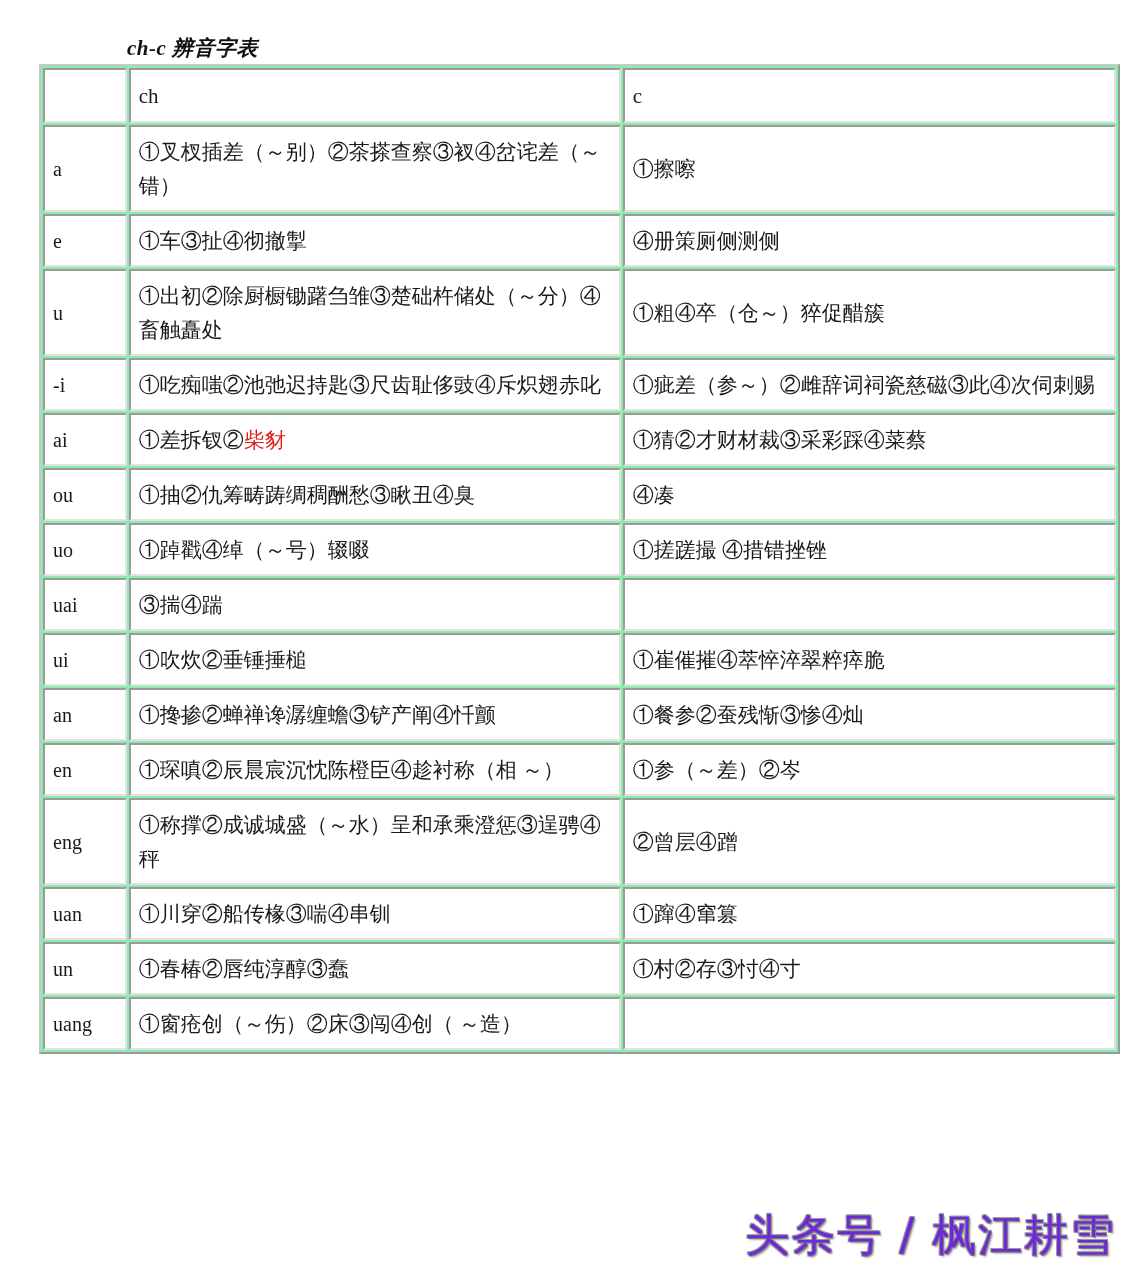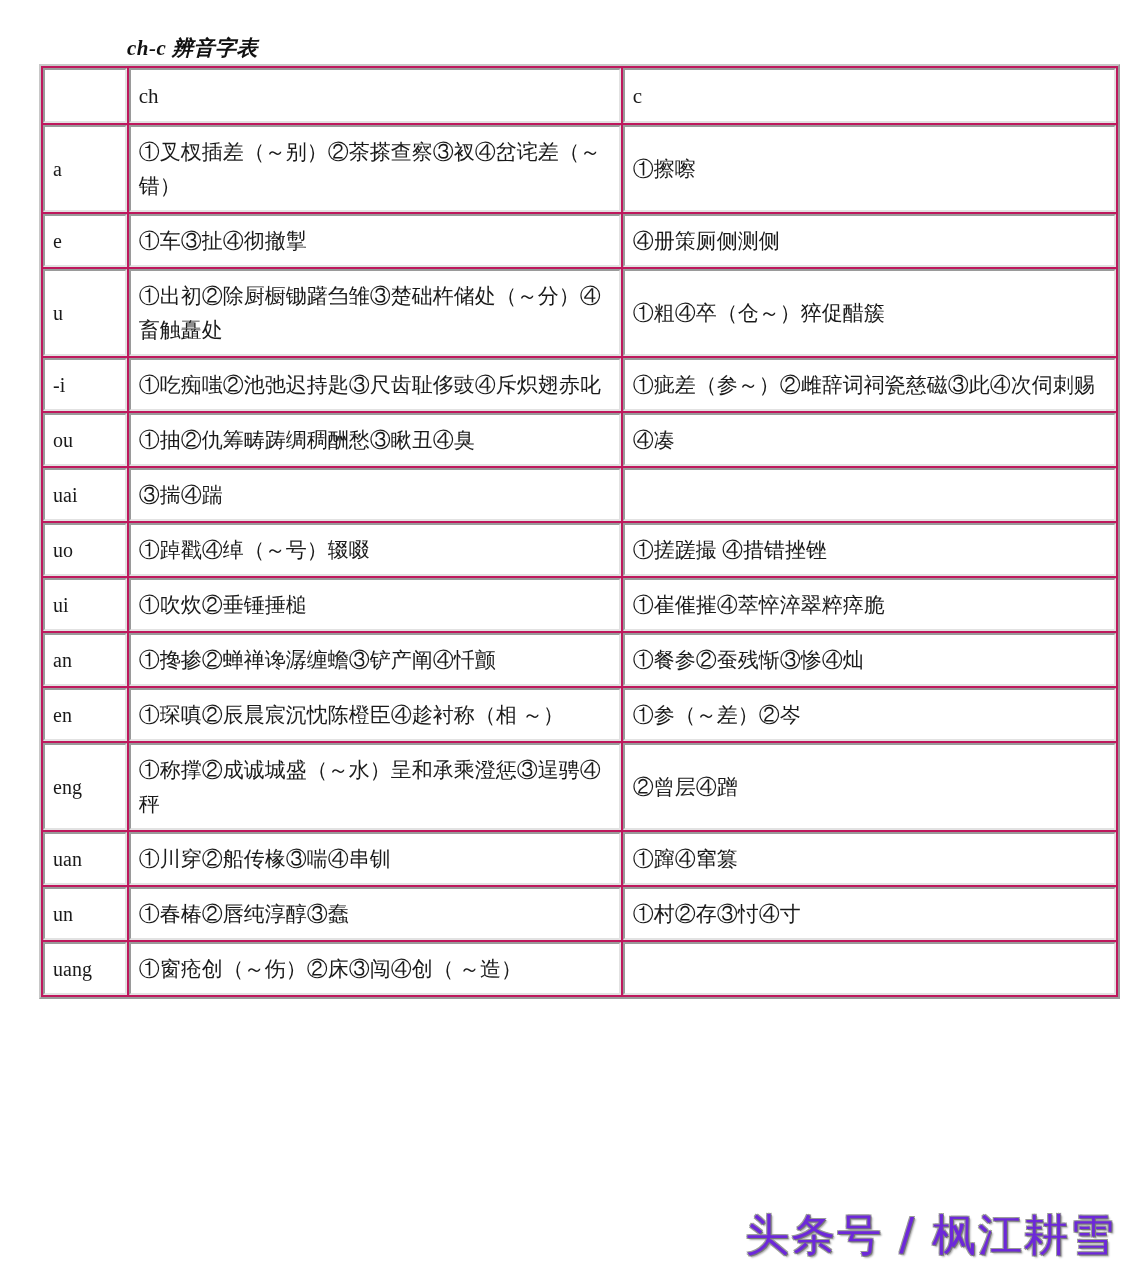--- a/index.html
+++ b/index.html
@@ -26,21 +26,21 @@
     }
     .tbl {
       position: absolute;
       left: 39px;
       top: 64px;
       width: 1081px;
       border-collapse: separate;
       border-spacing: 2px;
       border: 2px solid;
       border-color: #c8c8c8 #9a9a9a #9a9a9a #c8c8c8;
-      background: #be185d;
+      background: #86efac;
     }
     .tbl td {
       background: #ffffff;
       border: 2px solid;
       border-color: #9a9a9a #e2e2e2 #e2e2e2 #9a9a9a;
       font-size: 21px;
       line-height: 34px;
       padding: 8px 8px 7px 8px;
       vertical-align: middle;
       color: #1a1a1a;
@@ -92,33 +92,38 @@
     <td class="key">u</td>
     <td class="ch">①出初②除厨橱锄躇刍雏③楚础杵储处（～分）④畜触矗处</td>
     <td class="c">①粗④卒（仓～）猝促醋簇</td>
   </tr>
   <tr>
     <td class="key">-i</td>
     <td class="ch">①吃痴嗤②池弛迟持匙③尺齿耻侈豉④斥炽翅赤叱</td>
     <td class="c">①疵差（参～）②雌辞词祠瓷慈磁③此④次伺刺赐</td>
   </tr>
   <tr>
+    <td class="key">ai</td>
+    <td class="ch"><span>①差拆钗②</span><span class="red">柴豺</span><span></span></td>
+    <td class="c">①猜②才财材裁③采彩踩④菜蔡</td>
+  </tr>
+  <tr>
     <td class="key">ou</td>
     <td class="ch">①抽②仇筹畴踌绸稠酬愁③瞅丑④臭</td>
     <td class="c">④凑</td>
   </tr>
   <tr>
+    <td class="key">uo</td>
+    <td class="ch">①踔戳④绰（～号）辍啜</td>
+    <td class="c">①搓蹉撮 ④措错挫锉</td>
+  </tr>
+  <tr>
     <td class="key">uai</td>
     <td class="ch">③揣④踹</td>
     <td class="c"></td>
-  </tr>
-  <tr>
-    <td class="key">uo</td>
-    <td class="ch">①踔戳④绰（～号）辍啜</td>
-    <td class="c">①搓蹉撮 ④措错挫锉</td>
   </tr>
   <tr>
     <td class="key">ui</td>
     <td class="ch">①吹炊②垂锤捶槌</td>
     <td class="c">①崔催摧④萃悴淬翠粹瘁脆</td>
   </tr>
   <tr>
     <td class="key">an</td>
     <td class="ch">①搀掺②蝉禅谗潺缠蟾③铲产阐④忏颤</td>
     <td class="c">①餐参②蚕残惭③惨④灿</td>

